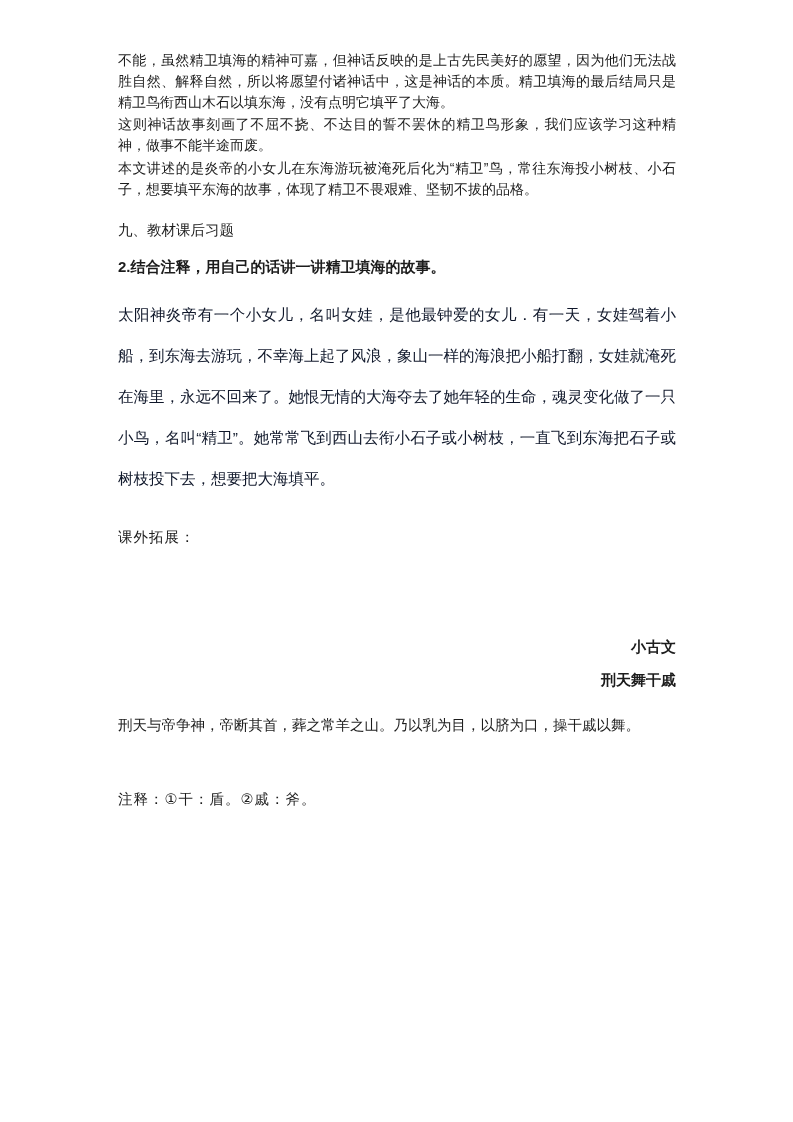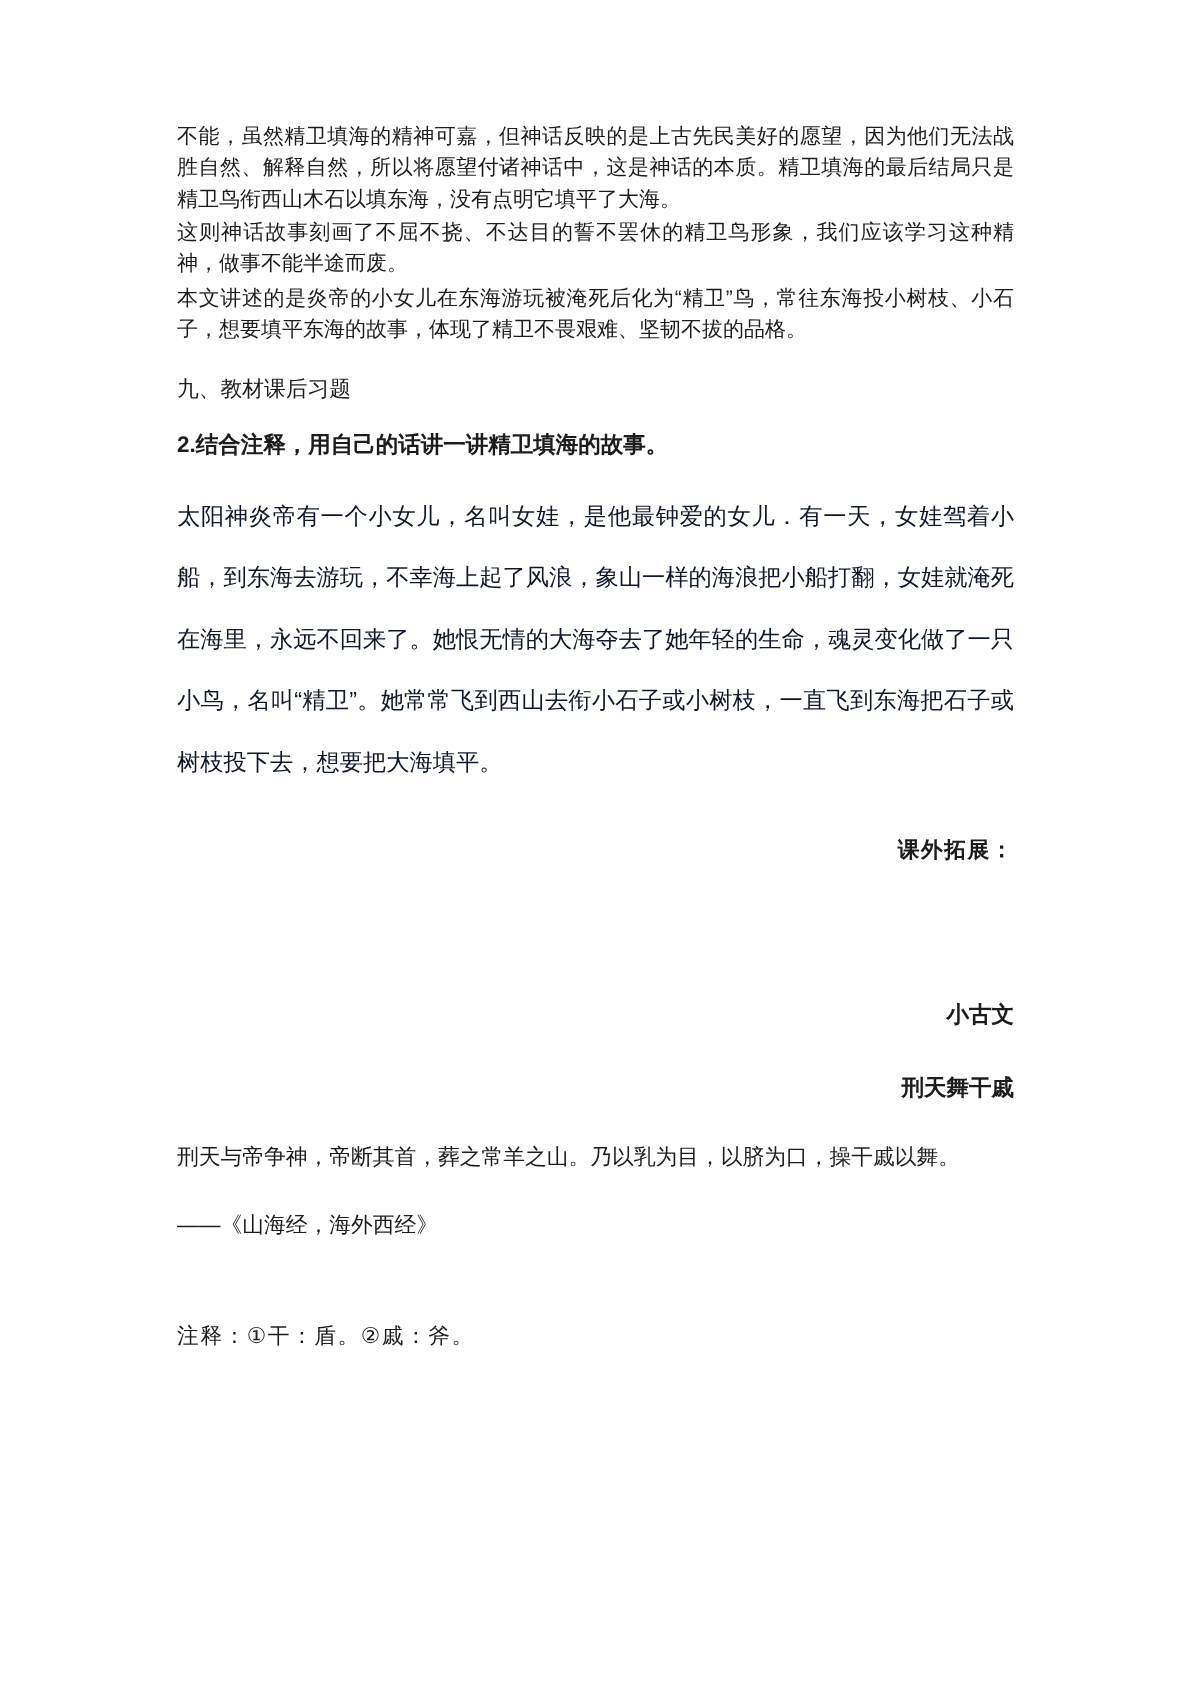--- a/index.html
+++ b/index.html
@@ -8,21 +8,21 @@
     width: 793px;
     height: 1122px;
     font-family: "Liberation Sans", "DejaVu Sans", sans-serif;
     color: #1c1c1c;
     overflow: hidden;
   }
   .page {
     width: 793px;
     height: 1122px;
     background: #ffffff;
-    padding: 80px 117px 0 118px;
+    padding: 50px 117px 0 118px;
   }
   .para {
     font-size: 14px;
     line-height: 21px;
     text-align: justify;
     color: #1c1c1c;
   }
   .q4-heading {
     margin-top: 22px;
     font-size: 14px;
@@ -53,32 +53,31 @@
     margin-top: 16px;
     font-size: 15.5px;
     line-height: 41px;
     text-align: justify;
     color: #0f172a;
   }
   .extension-label {
     margin-top: 28px;
     font-size: 14.5px;
     line-height: 21px;
-    font-weight: bold;
+    font-weight: normal;
     letter-spacing: 1px;
-    text-align: right;
   }
   .center-title {
     text-align: right;
     font-weight: bold;
     font-size: 15px;
     line-height: 22px;
   }
   .mini-classic-title { margin-top: 88px; }
-  .classic-title { margin-top: 28px; font-family: Liberation Mono, monospace; }
+  .classic-title { margin-top: 11px; }
   .classic-text {
     margin-top: 23px;
     font-size: 14.5px;
     line-height: 22px;
   }
   .classic-source {
     margin-top: 23px;
     font-size: 14.5px;
     line-height: 22px;
   }
@@ -109,17 +108,16 @@
   <p class="story">太阳神炎帝有一个小女儿，名叫女娃，是他最钟爱的女儿．有一天，女娃驾着小船，到东海去游玩，不幸海上起了风浪，象山一样的海浪把小船打翻，女娃就淹死在海里，永远不回来了。她恨无情的大海夺去了她年轻的生命，魂灵变化做了一只小鸟，名叫“精卫”。她常常飞到西山去衔小石子或小树枝，一直飞到东海把石子或树枝投下去，想要把大海填平。</p>
 
   <p class="extension-label">课外拓展：</p>
 
   <p class="center-title mini-classic-title">小古文</p>
 
   <p class="center-title classic-title">刑天舞干戚</p>
 
   <p class="classic-text">刑天与帝争神，帝断其首，葬之常羊之山。乃以乳为目，以脐为口，操干戚以舞。</p>
 
-  <p class="classic-source">——《山海经，海外西经》</p>
 
   <p class="notes">注释：①干：盾。②戚：斧。</p>
 
 </div>
 
 </body></html>

